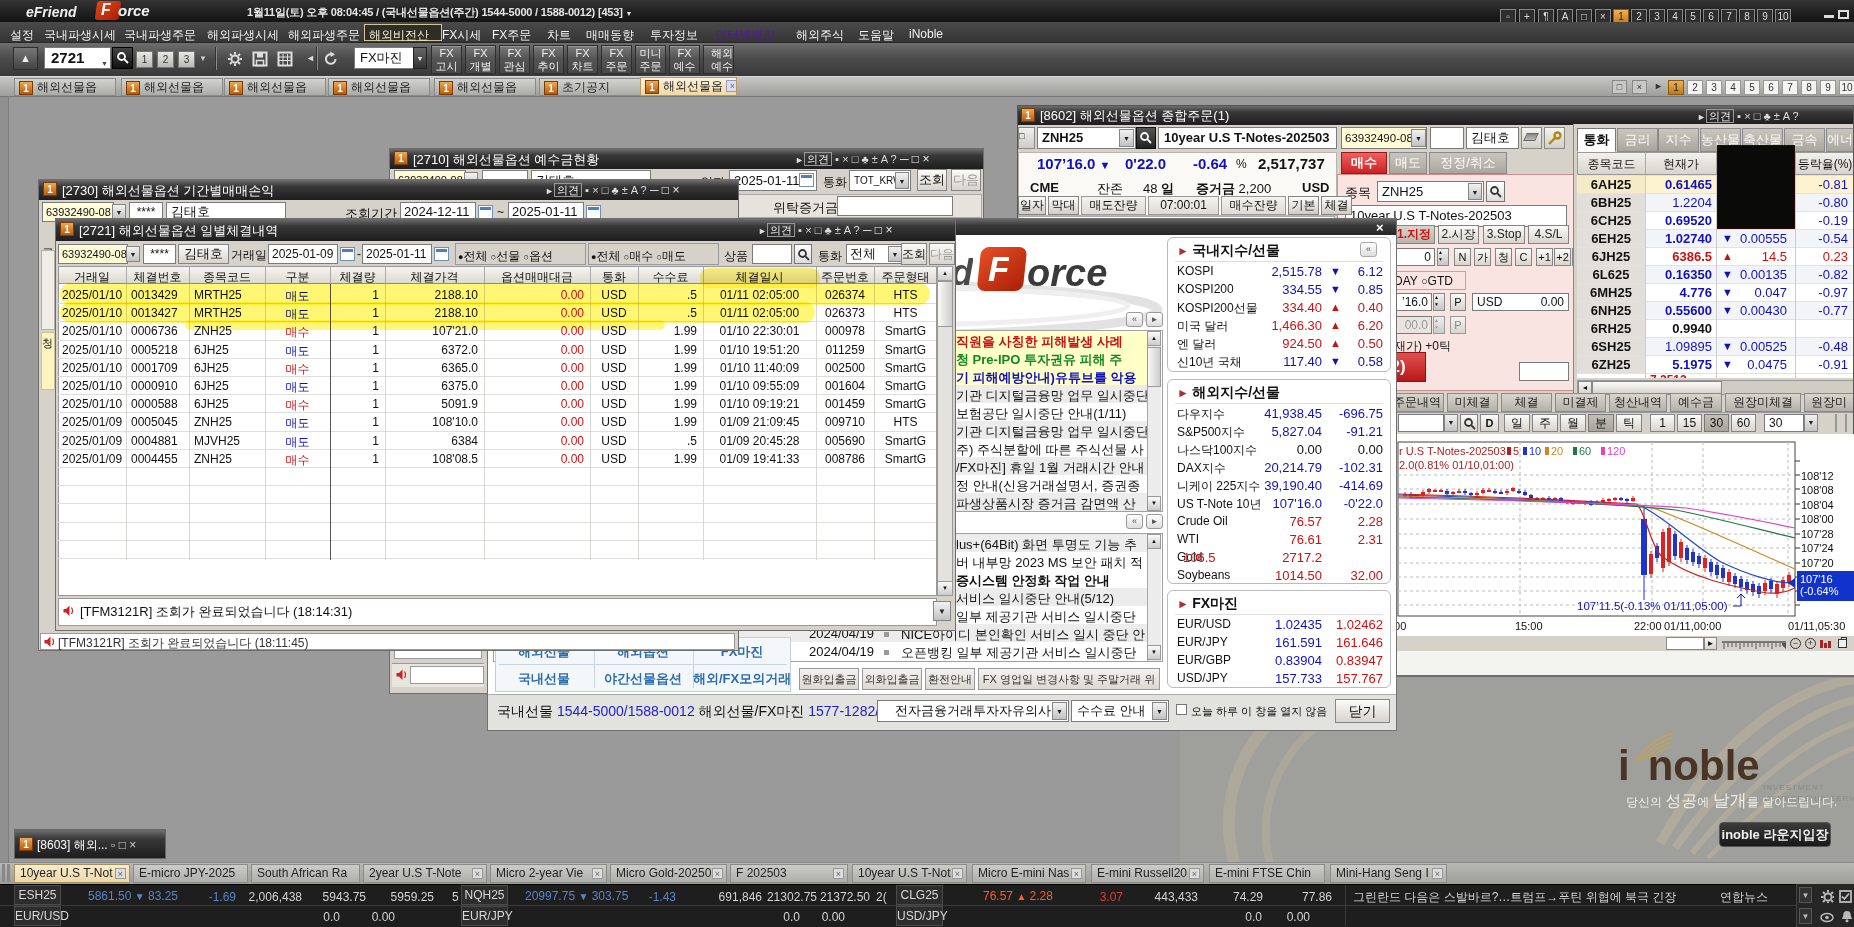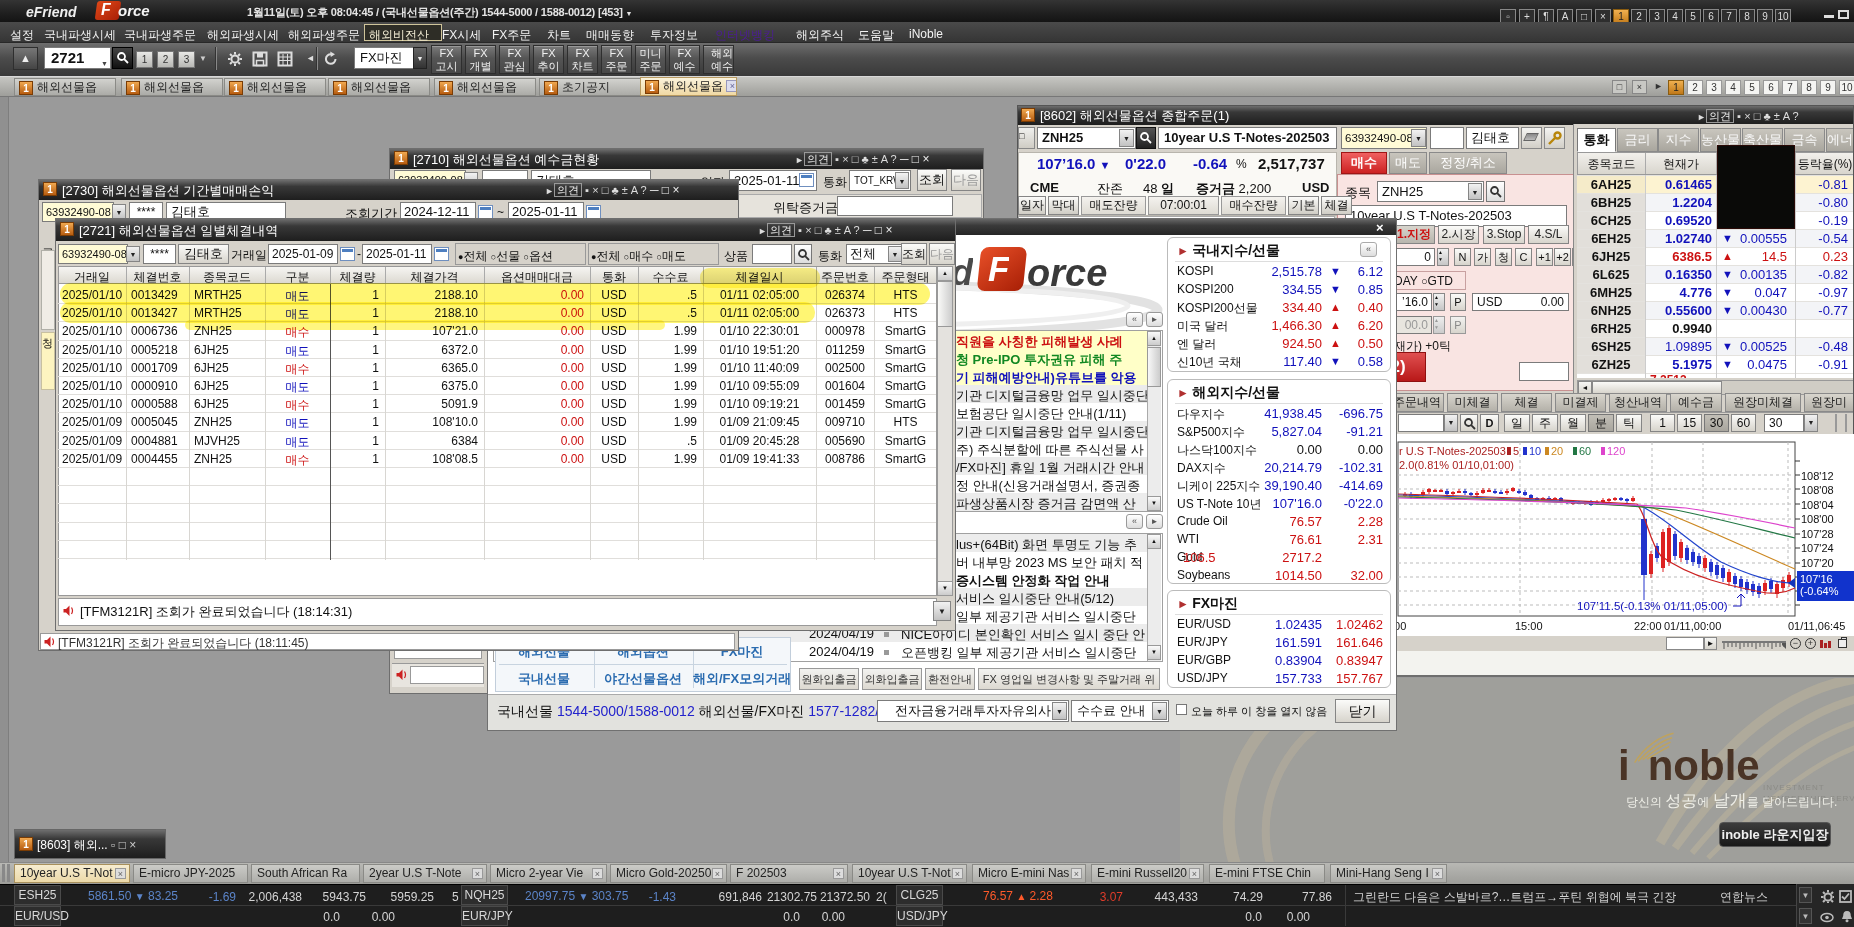--- a/index.html
+++ b/index.html
@@ -140,21 +140,21 @@
 <div class="a nw" style="left:778px;top:50px;width:58px;text-align:center;font-size:12px">등락율(%)</div>
 
 <div class="a" style="left:559px;top:69px;width:277px;height:18px;background:#fdf3d1"></div>
 <div class="a" style="left:559px;top:69px;width:68px;height:18px;background:#f5ebc9"></div>
 <div class="a nw" style="left:560px;top:71px;width:66px;text-align:center;font-size:13px"><b>6AH25</b></div>
 <div class="a nw" style="left:494px;top:71px;width:200px;text-align:right;color:#1111bb;font-size:13px;font-weight:bold">0.61465</div>
 <div class="a nw" style="left:630px;top:71px;width:200px;text-align:right;color:#1111bb;font-size:13px">-0.81</div>
 <div class="a" style="left:559px;top:87px;width:277px;height:18px;background:#f3f4f7"></div>
 <div class="a" style="left:559px;top:87px;width:68px;height:18px;background:#e2dfda"></div>
 <div class="a nw" style="left:560px;top:89px;width:66px;text-align:center;font-size:13px"><b>6BH25</b></div>
-<div class="a nw" style="left:494px;top:89px;width:200px;text-align:right;color:#1111bb;font-size:13px;font-weight:bold">1.2204</div>
+<div class="a nw" style="left:494px;top:89px;width:200px;text-align:right;color:#1111bb;font-size:13px;font-weight:normal">1.2204</div>
 <div class="a nw" style="left:630px;top:89px;width:200px;text-align:right;color:#1111bb;font-size:13px">-0.80</div>
 <div class="a" style="left:559px;top:105px;width:277px;height:18px;background:#fff"></div>
 <div class="a" style="left:559px;top:105px;width:68px;height:18px;background:#e2dfda"></div>
 <div class="a nw" style="left:560px;top:107px;width:66px;text-align:center;font-size:13px"><b>6CH25</b></div>
 <div class="a nw" style="left:494px;top:107px;width:200px;text-align:right;color:#1111bb;font-size:13px;font-weight:bold">0.69520</div>
 <div class="a nw" style="left:630px;top:107px;width:200px;text-align:right;color:#1111bb;font-size:13px">-0.19</div>
 <div class="a" style="left:559px;top:123px;width:277px;height:18px;background:#f3f4f7"></div>
 <div class="a" style="left:559px;top:123px;width:68px;height:18px;background:#e2dfda"></div>
 <div class="a nw" style="left:560px;top:125px;width:66px;text-align:center;font-size:13px"><b>6EH25</b></div>
 <div class="a nw" style="left:494px;top:125px;width:200px;text-align:right;color:#1111bb;font-size:13px;font-weight:bold">1.02740</div>
@@ -448,21 +448,21 @@
 <div class="a nw" style="left:1801px;top:542px;font-size:11px">107'24</div>
 <div class="a nw" style="left:1801px;top:557px;font-size:11px">107'20</div>
 <div class="a" style="left:1797px;top:571px;width:57px;height:30px;background:#1133cc;color:#fff;font-size:11px">
     <div style="padding:2px 0 0 3px">107'16</div>
     <div style="padding-left:3px">(-0.64%</div>
   </div>
 <div class="a nw" style="left:1391px;top:620px;font-size:11px">:00</div>
 <div class="a nw" style="left:1515px;top:620px;font-size:11px">15:00</div>
 <div class="a nw" style="left:1634px;top:620px;font-size:11px">22:00</div>
 <div class="a nw" style="left:1664px;top:620px;font-size:11px">01/11,00:00</div>
-<div class="a nw" style="left:1788px;top:620px;font-size:11px">01/11,06:45</div>
+<div class="a nw" style="left:1788px;top:620px;font-size:11px">01/11,05:30</div>
 <div class="a" style="left:1391px;top:636px;width:463px;height:15px;background:#d6d2ca"></div>
 <div class="a" style="left:1666px;top:637px;width:38px;height:13px;background:#fff;border:1px solid #888"></div>
 <div class="a" style="left:1704px;top:637px;width:13px;height:13px;background:linear-gradient(#f6f6f4,#d8d5cd);border:1px solid #888;font-size:8px;text-align:center;line-height:12px">►</div>
 <div class="a" style="left:1722px;top:641px;width:64px;height:2px;background:#777"></div>
 <svg style="left:1722px;top:643px" width="66" height="8" viewBox="0 0 66 8">
     <g stroke="#555">
 <line x1="2" y1="0" x2="2" y2="6"></line>
 <line x1="6" y1="0" x2="6" y2="4"></line>
 <line x1="10" y1="0" x2="10" y2="4"></line>
 <line x1="14" y1="0" x2="14" y2="4"></line>

